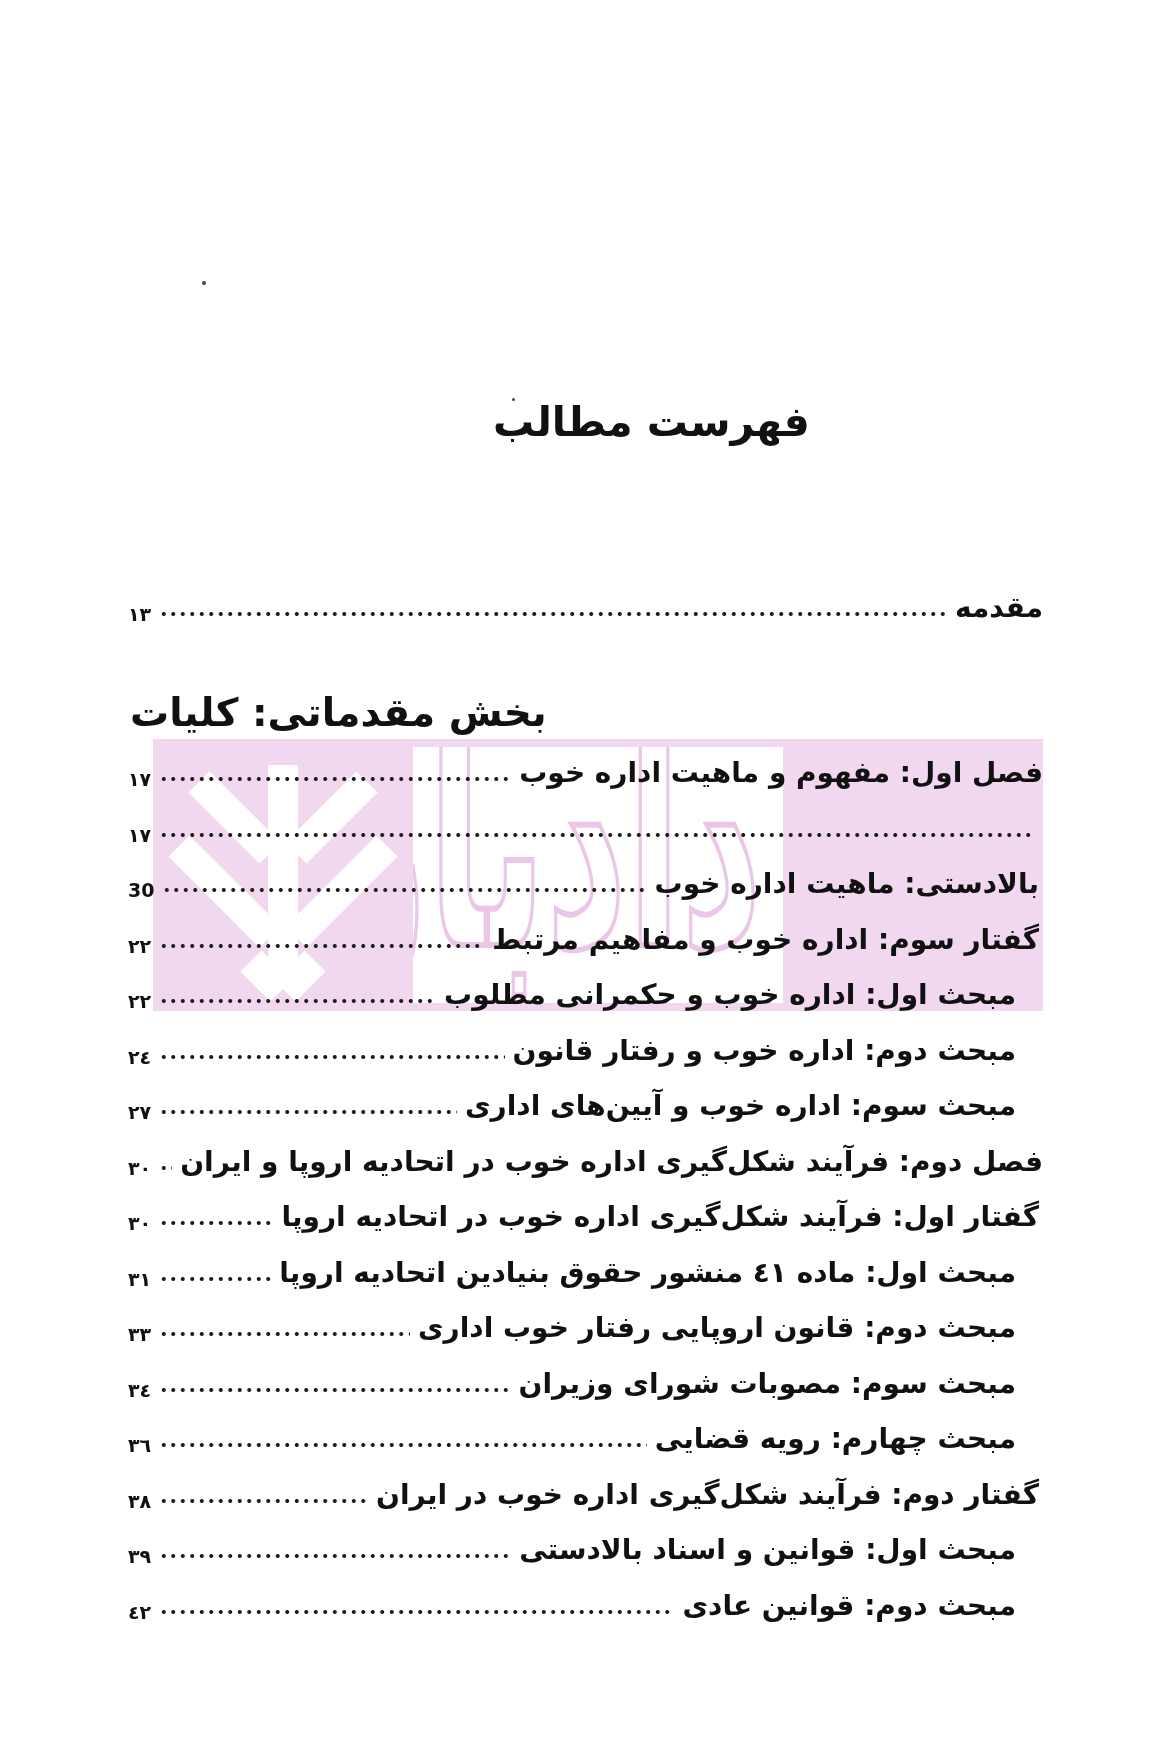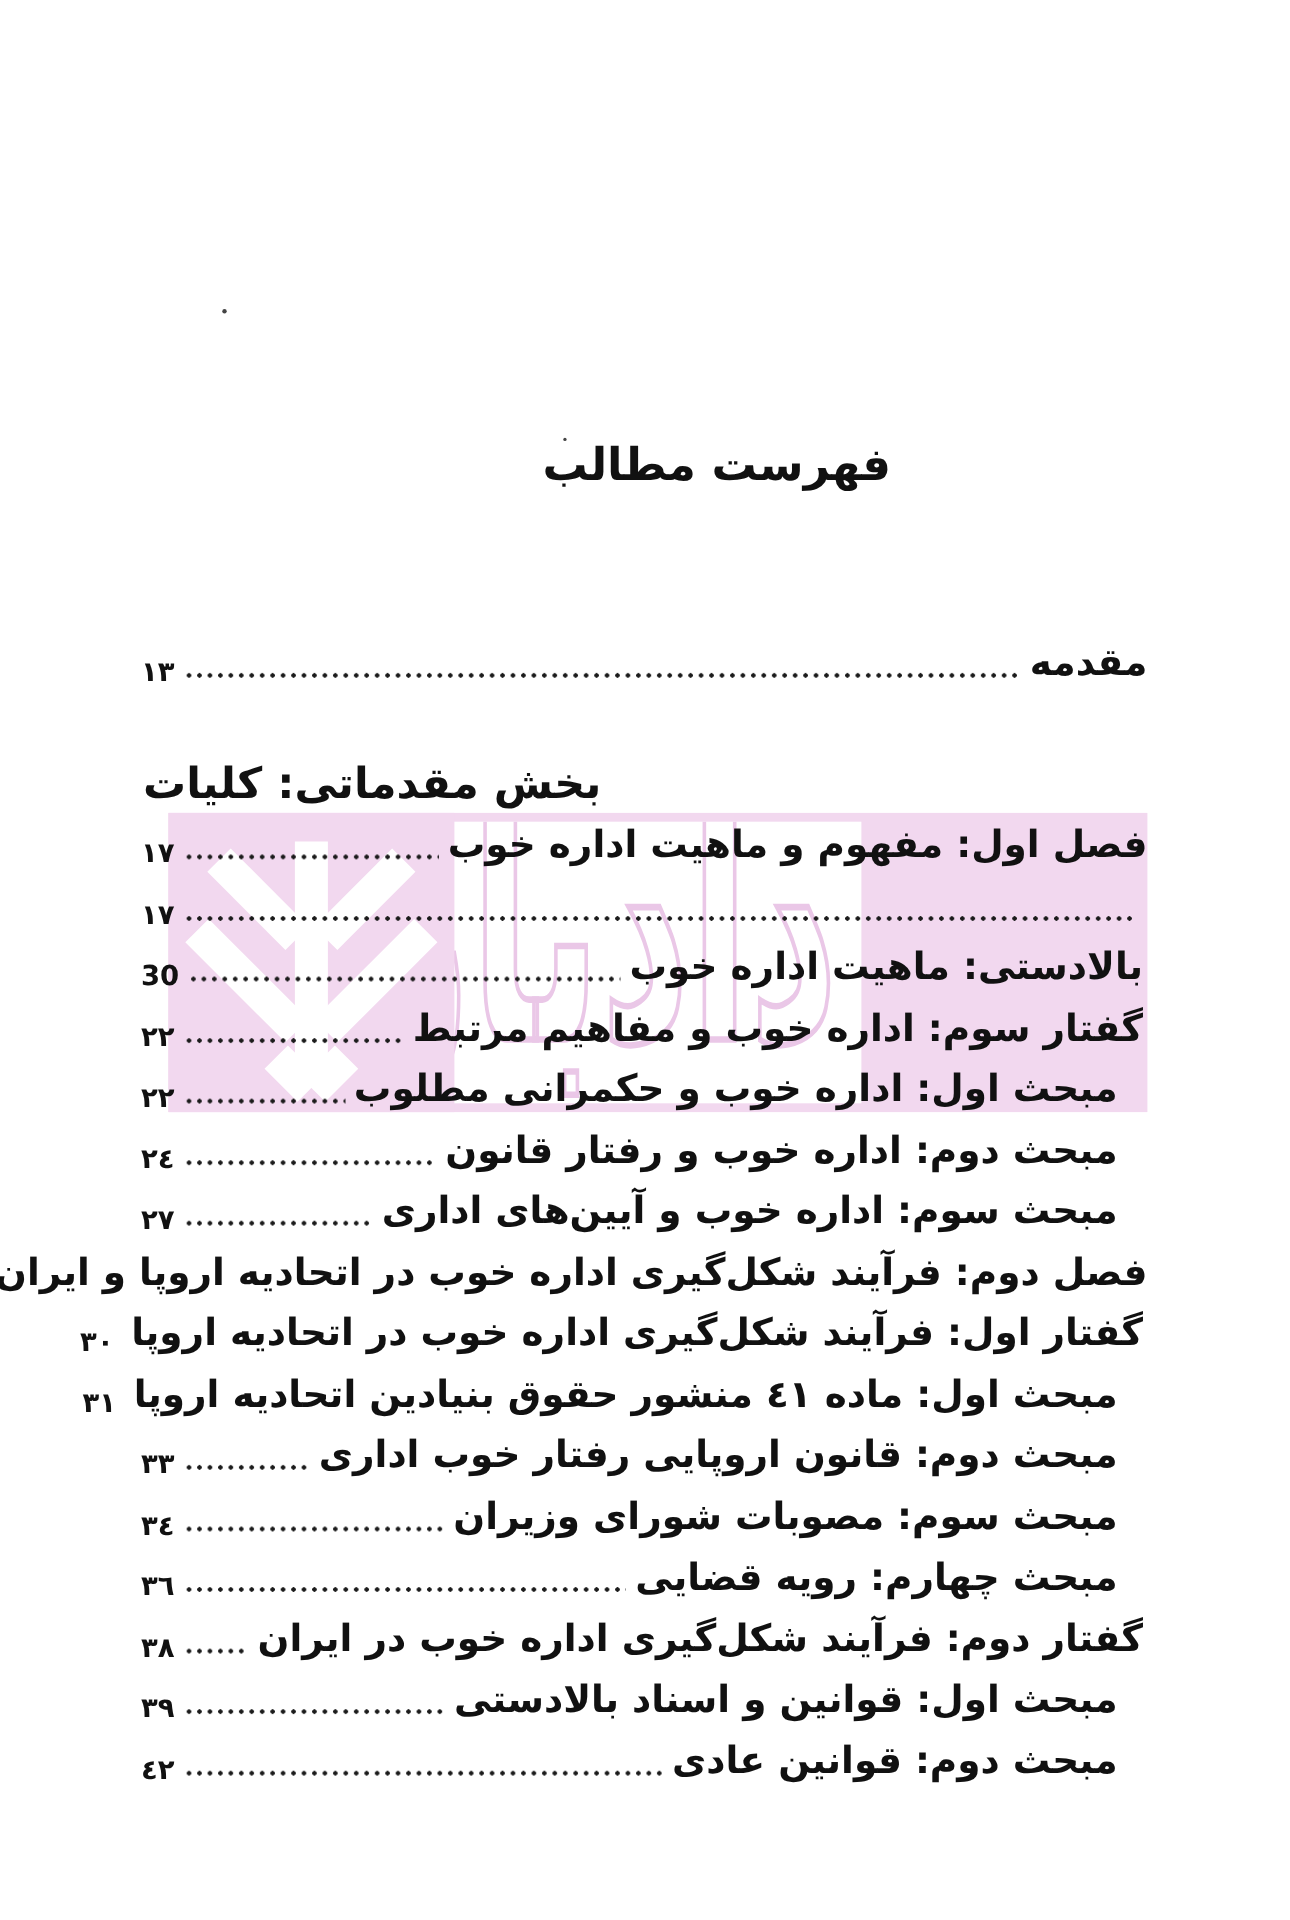--- a/index.html
+++ b/index.html
@@ -29,22 +29,22 @@
     font-size:41px;font-weight:700;letter-spacing:0.5px;
   }
   .section-header{
     position:absolute;top:690px;left:130px;right:0;text-align:left;
     font-size:39px;font-weight:800;
   }
   .row{
     position:absolute;right:130px;left:128px;height:42px;
     display:flex;align-items:flex-end;direction:rtl;
   }
-  .row .lbl{white-space:nowrap;font-size:34px;font-weight:600;line-height:1.35;}
-  .row .num{white-space:nowrap;font-size:25px;font-weight:600;padding-bottom:2px;}
+  .row .lbl{white-space:nowrap;font-size:28px;font-weight:600;line-height:1.35;}
+  .row .num{white-space:nowrap;font-size:19px;font-weight:600;padding-bottom:2px;}
   .row .dots{
     flex:1;height:10px;margin:0 8px 8px 8px;
     background-image:radial-gradient(circle,#1b1b1b 1.8px,rgba(0,0,0,0) 2.2px);
     background-size:9.5px 10px;background-repeat:repeat-x;background-position:left bottom;
   }
   .row.intro .lbl{font-weight:800;}
   .row.fasl .lbl{font-weight:700;text-align:right;}
   .row.goftar{padding-right:4px;}
   .row.mabhas{padding-right:27px;}
   .speck{position:absolute;background:#444;border-radius:50%;}

